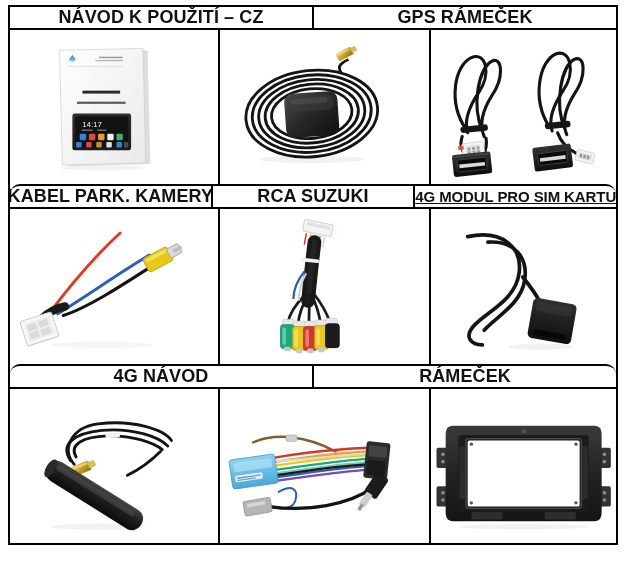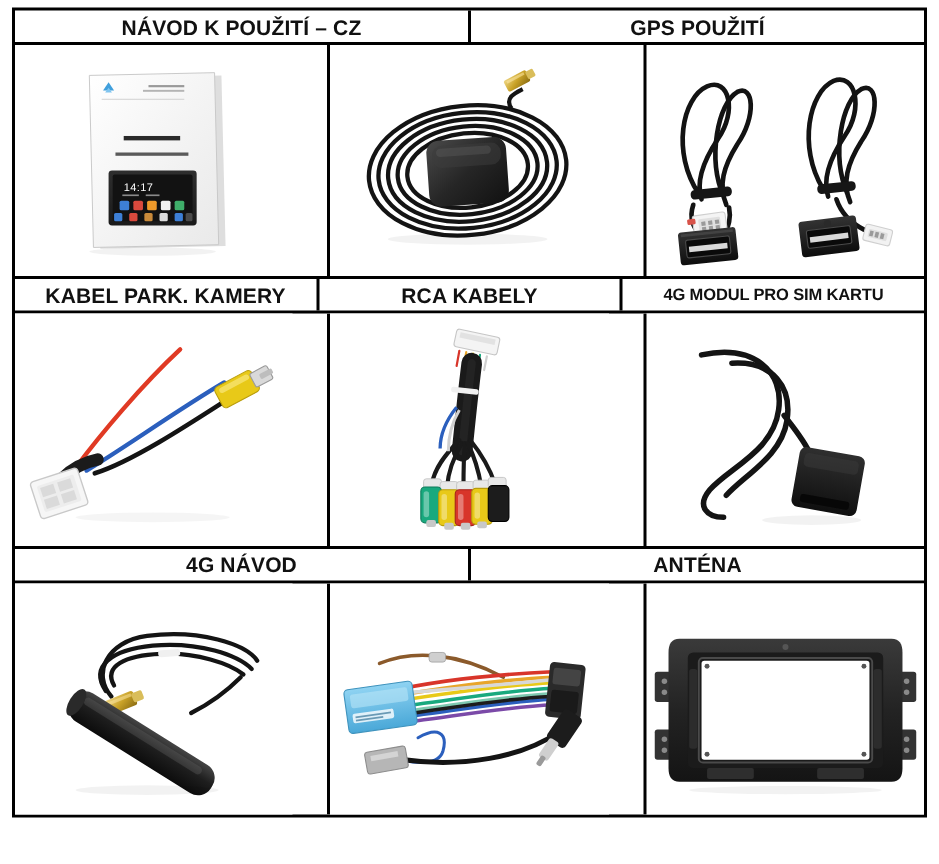--- a/index.html
+++ b/index.html
@@ -10,45 +10,45 @@
     overflow: hidden;
   }
   #grid-wrap {
     position: absolute;
     left: 8px; top: 5px;
     width: 610px; height: 540px;
     border: 2px solid #000;
     display: flex; flex-direction: column;
   }
   .grid-row { display: flex; flex-direction: column; flex: 1 1 0; min-height: 0; }
-  .grid-row + .grid-row { border-top: 2px solid #000; }
+  .grid-row + .grid-row { border-top: 2px solid #000; border-radius: 10px; }
   .header-strip { display: flex; height: 23px; flex: 0 0 23px; border-bottom: 2px solid #000; }
   .cells-strip { display: flex; flex: 1 1 auto; min-height: 0; gap: 23px; }
   .hcell {
     flex: 1 1 0; display: flex; align-items: center; justify-content: center;
-    font-size: 14px; font-weight: 700; color: #111;
+    font-size: 18px; font-weight: 700; color: #111;
     letter-spacing: .1px; white-space: nowrap; overflow: hidden;
   }
   .hcell + .hcell { border-left: 2px solid #000; }
-  .hcell.wide { font-size: 11px; letter-spacing: -.1px; }
+  .hcell.wide { font-size: 15px; letter-spacing: -.1px; text-decoration: underline; }
   .cell { flex: 1 1 0; position: relative; background: #fff; overflow: hidden; }
   .cell + .cell { border-left: 2px solid #000; }
   .photo { position: absolute; inset: 0; }
   .lbl-hidden { position: absolute; width: 1px; height: 1px; overflow: hidden; opacity: 0; }
   svg { display: block; width: 100%; height: 100%; }
 </style>
 </head>
 <body>
 
 <div id="grid-wrap">
 
   <div class="grid-row">
     <div class="header-strip">
       <div class="hcell">NÁVOD K POUŽITÍ – CZ</div>
-      <div class="hcell">GPS POUŽITÍ</div>
+      <div class="hcell">GPS RÁMEČEK</div>
     </div>
     <div class="cells-strip">
 
       <div class="cell">
         <div class="photo">
           <svg viewBox="0 0 202 152" preserveAspectRatio="xMidYMid meet">
             <defs>
               <linearGradient id="pg1" x1="0" y1="0" x2="1" y2="1">
                 <stop offset="0" stop-color="#ffffff"></stop>
                   <stop offset="1" stop-color="#e9e9e9"></stop>
@@ -202,21 +202,21 @@
           </svg>
         </div>
       </div>
 
     </div>
   </div>
 
   <div class="grid-row">
     <div class="header-strip">
       <div class="hcell">KABEL PARK. KAMERY</div>
-      <div class="hcell">RCA KABELY</div>
+      <div class="hcell">RCA SUZUKI</div>
       <div class="hcell wide">4G MODUL PRO SIM KARTU</div>
     </div>
     <div class="cells-strip">
 
       <div class="cell">
         <div class="photo">
           <svg viewBox="0 0 202 152" preserveAspectRatio="xMidYMid meet">
 
             <path d="M44 104 C 62 80, 92 44, 120 18" fill="none" stroke="#e03a24" stroke-width="3.2" stroke-linecap="round"></path>
 
@@ -334,21 +334,21 @@
           </svg>
         </div>
       </div>
 
     </div>
   </div>
 
   <div class="grid-row">
     <div class="header-strip">
       <div class="hcell">4G NÁVOD</div>
-      <div class="hcell">ANTÉNA</div>
+      <div class="hcell">RÁMEČEK</div>
     </div>
     <div class="cells-strip">
 
       <div class="cell">
         <div class="photo">
           <svg viewBox="0 0 202 152" preserveAspectRatio="xMidYMid meet">
             <defs>
               <linearGradient id="barg" x1="0" y1="0" x2="0" y2="1">
                 <stop offset="0" stop-color="#454545"></stop>
                   <stop offset="0.45" stop-color="#1e1e1e"></stop>

